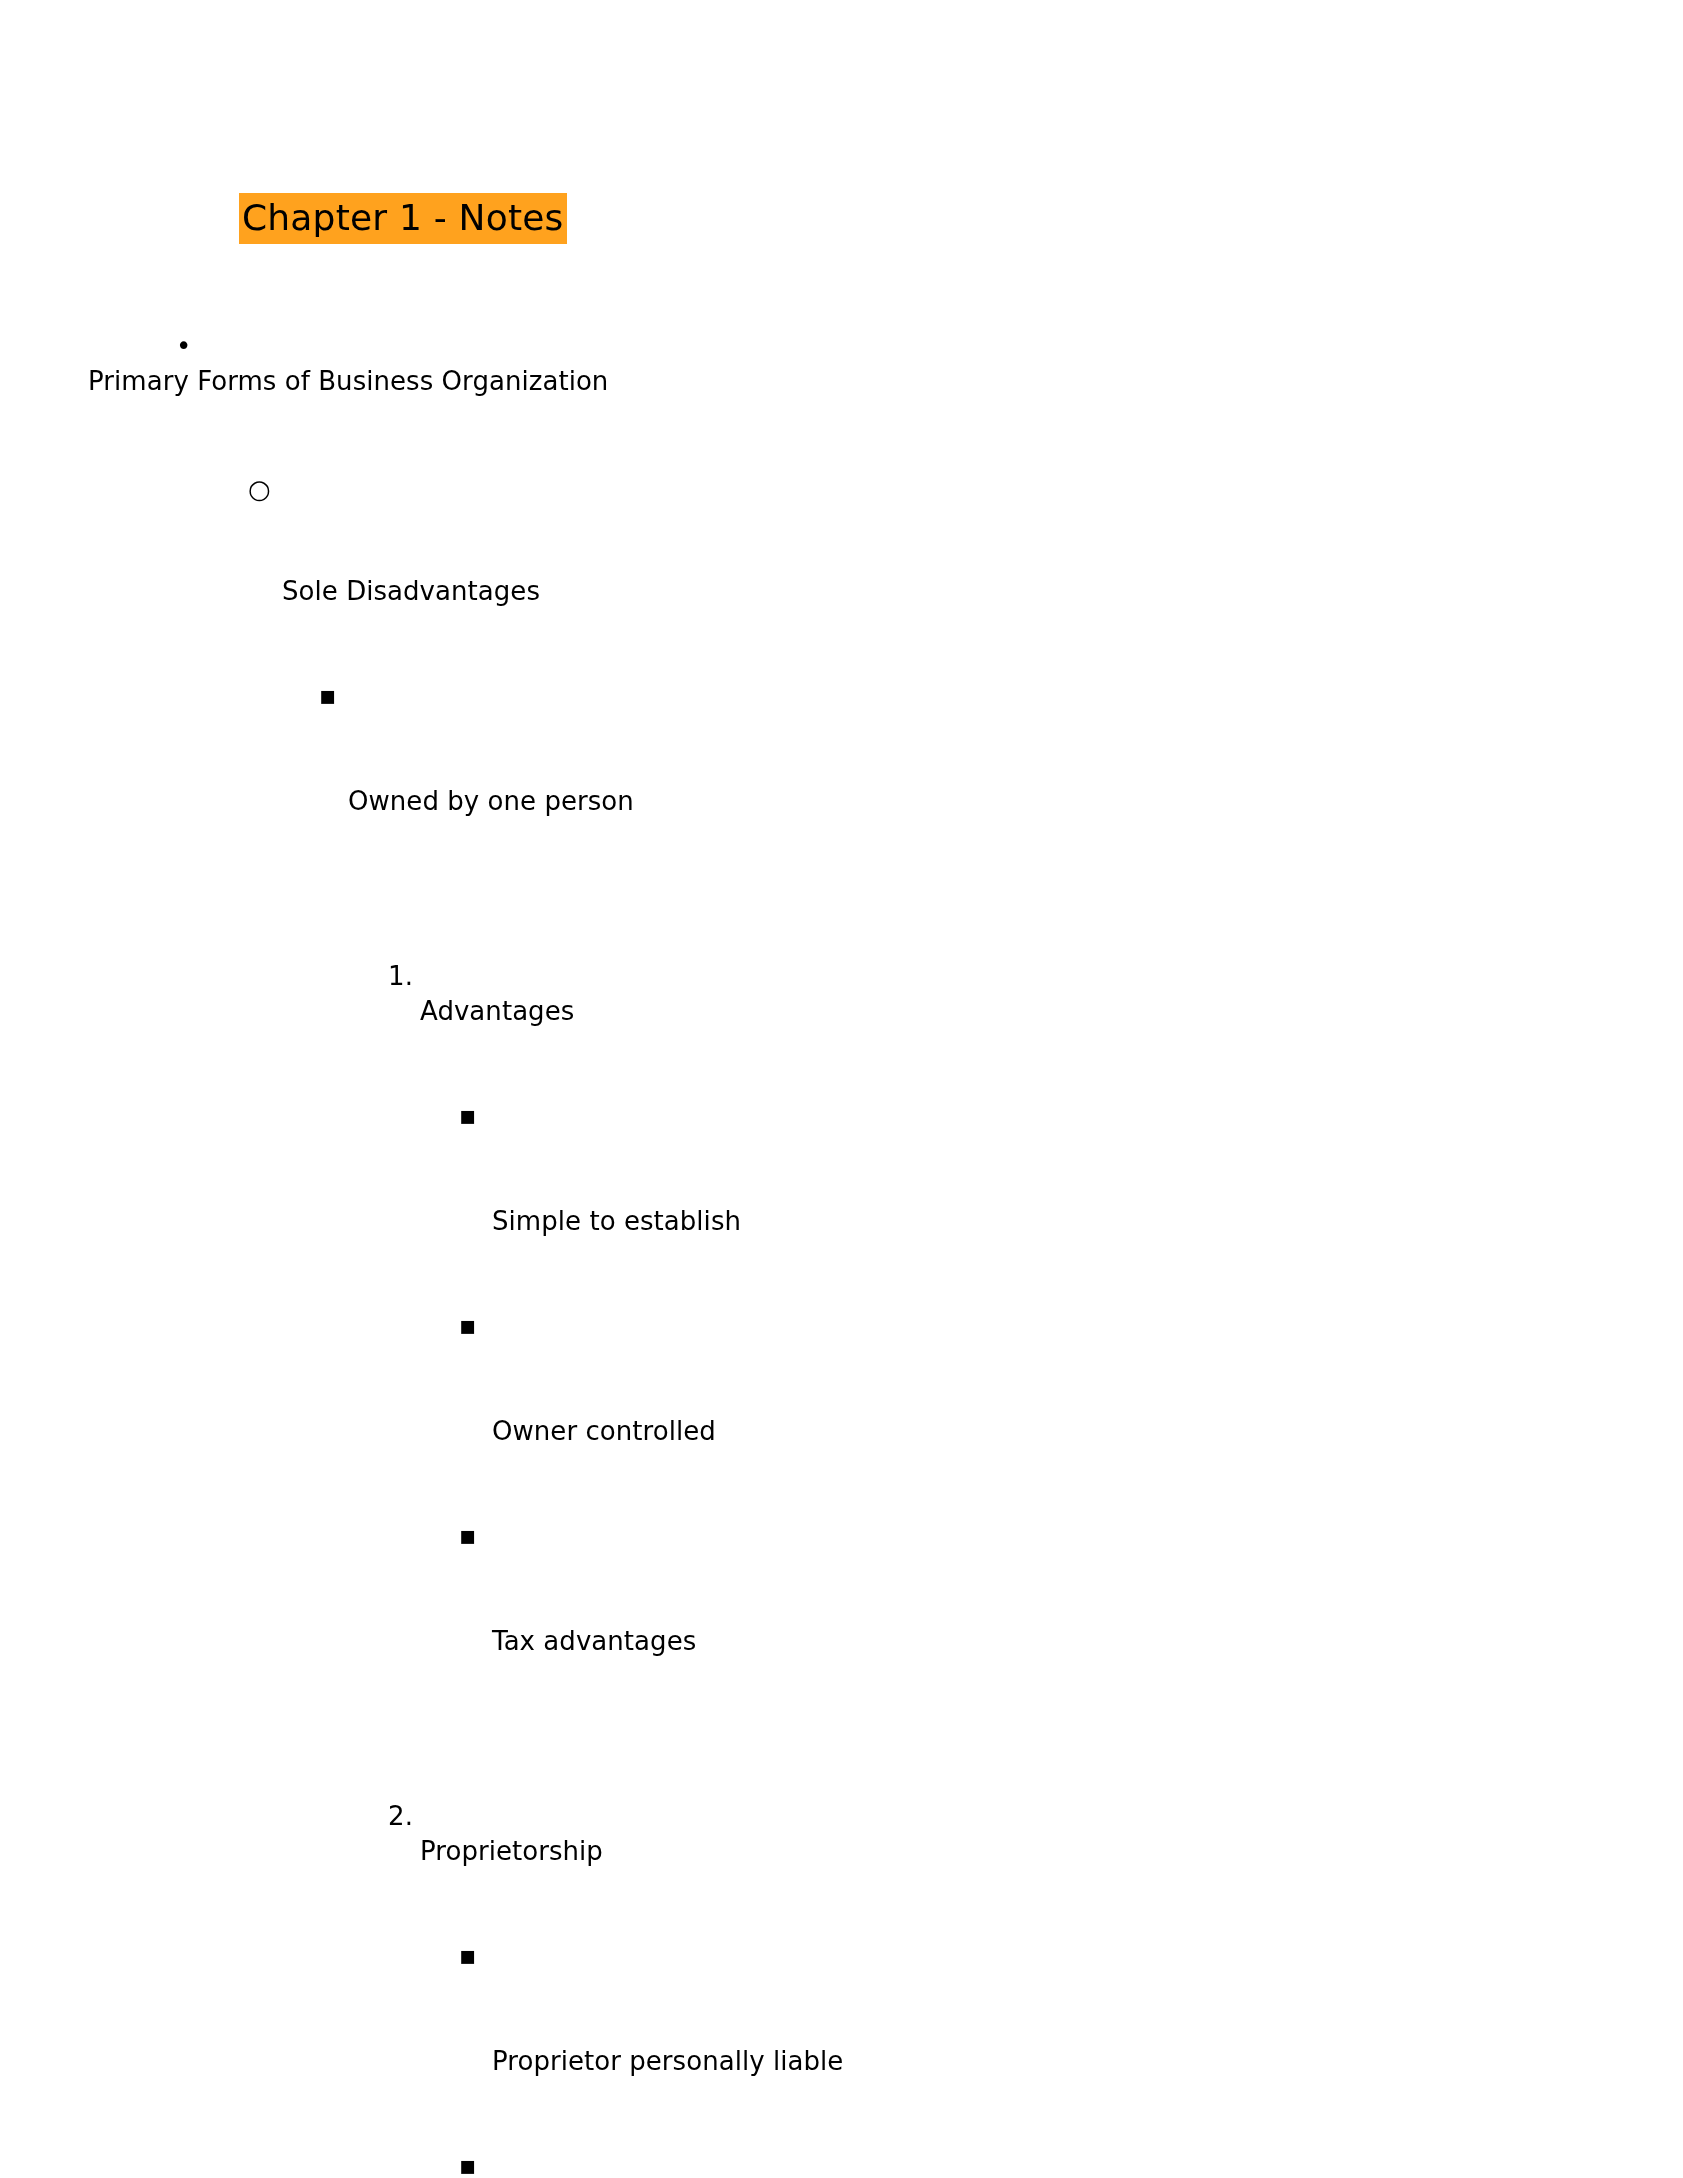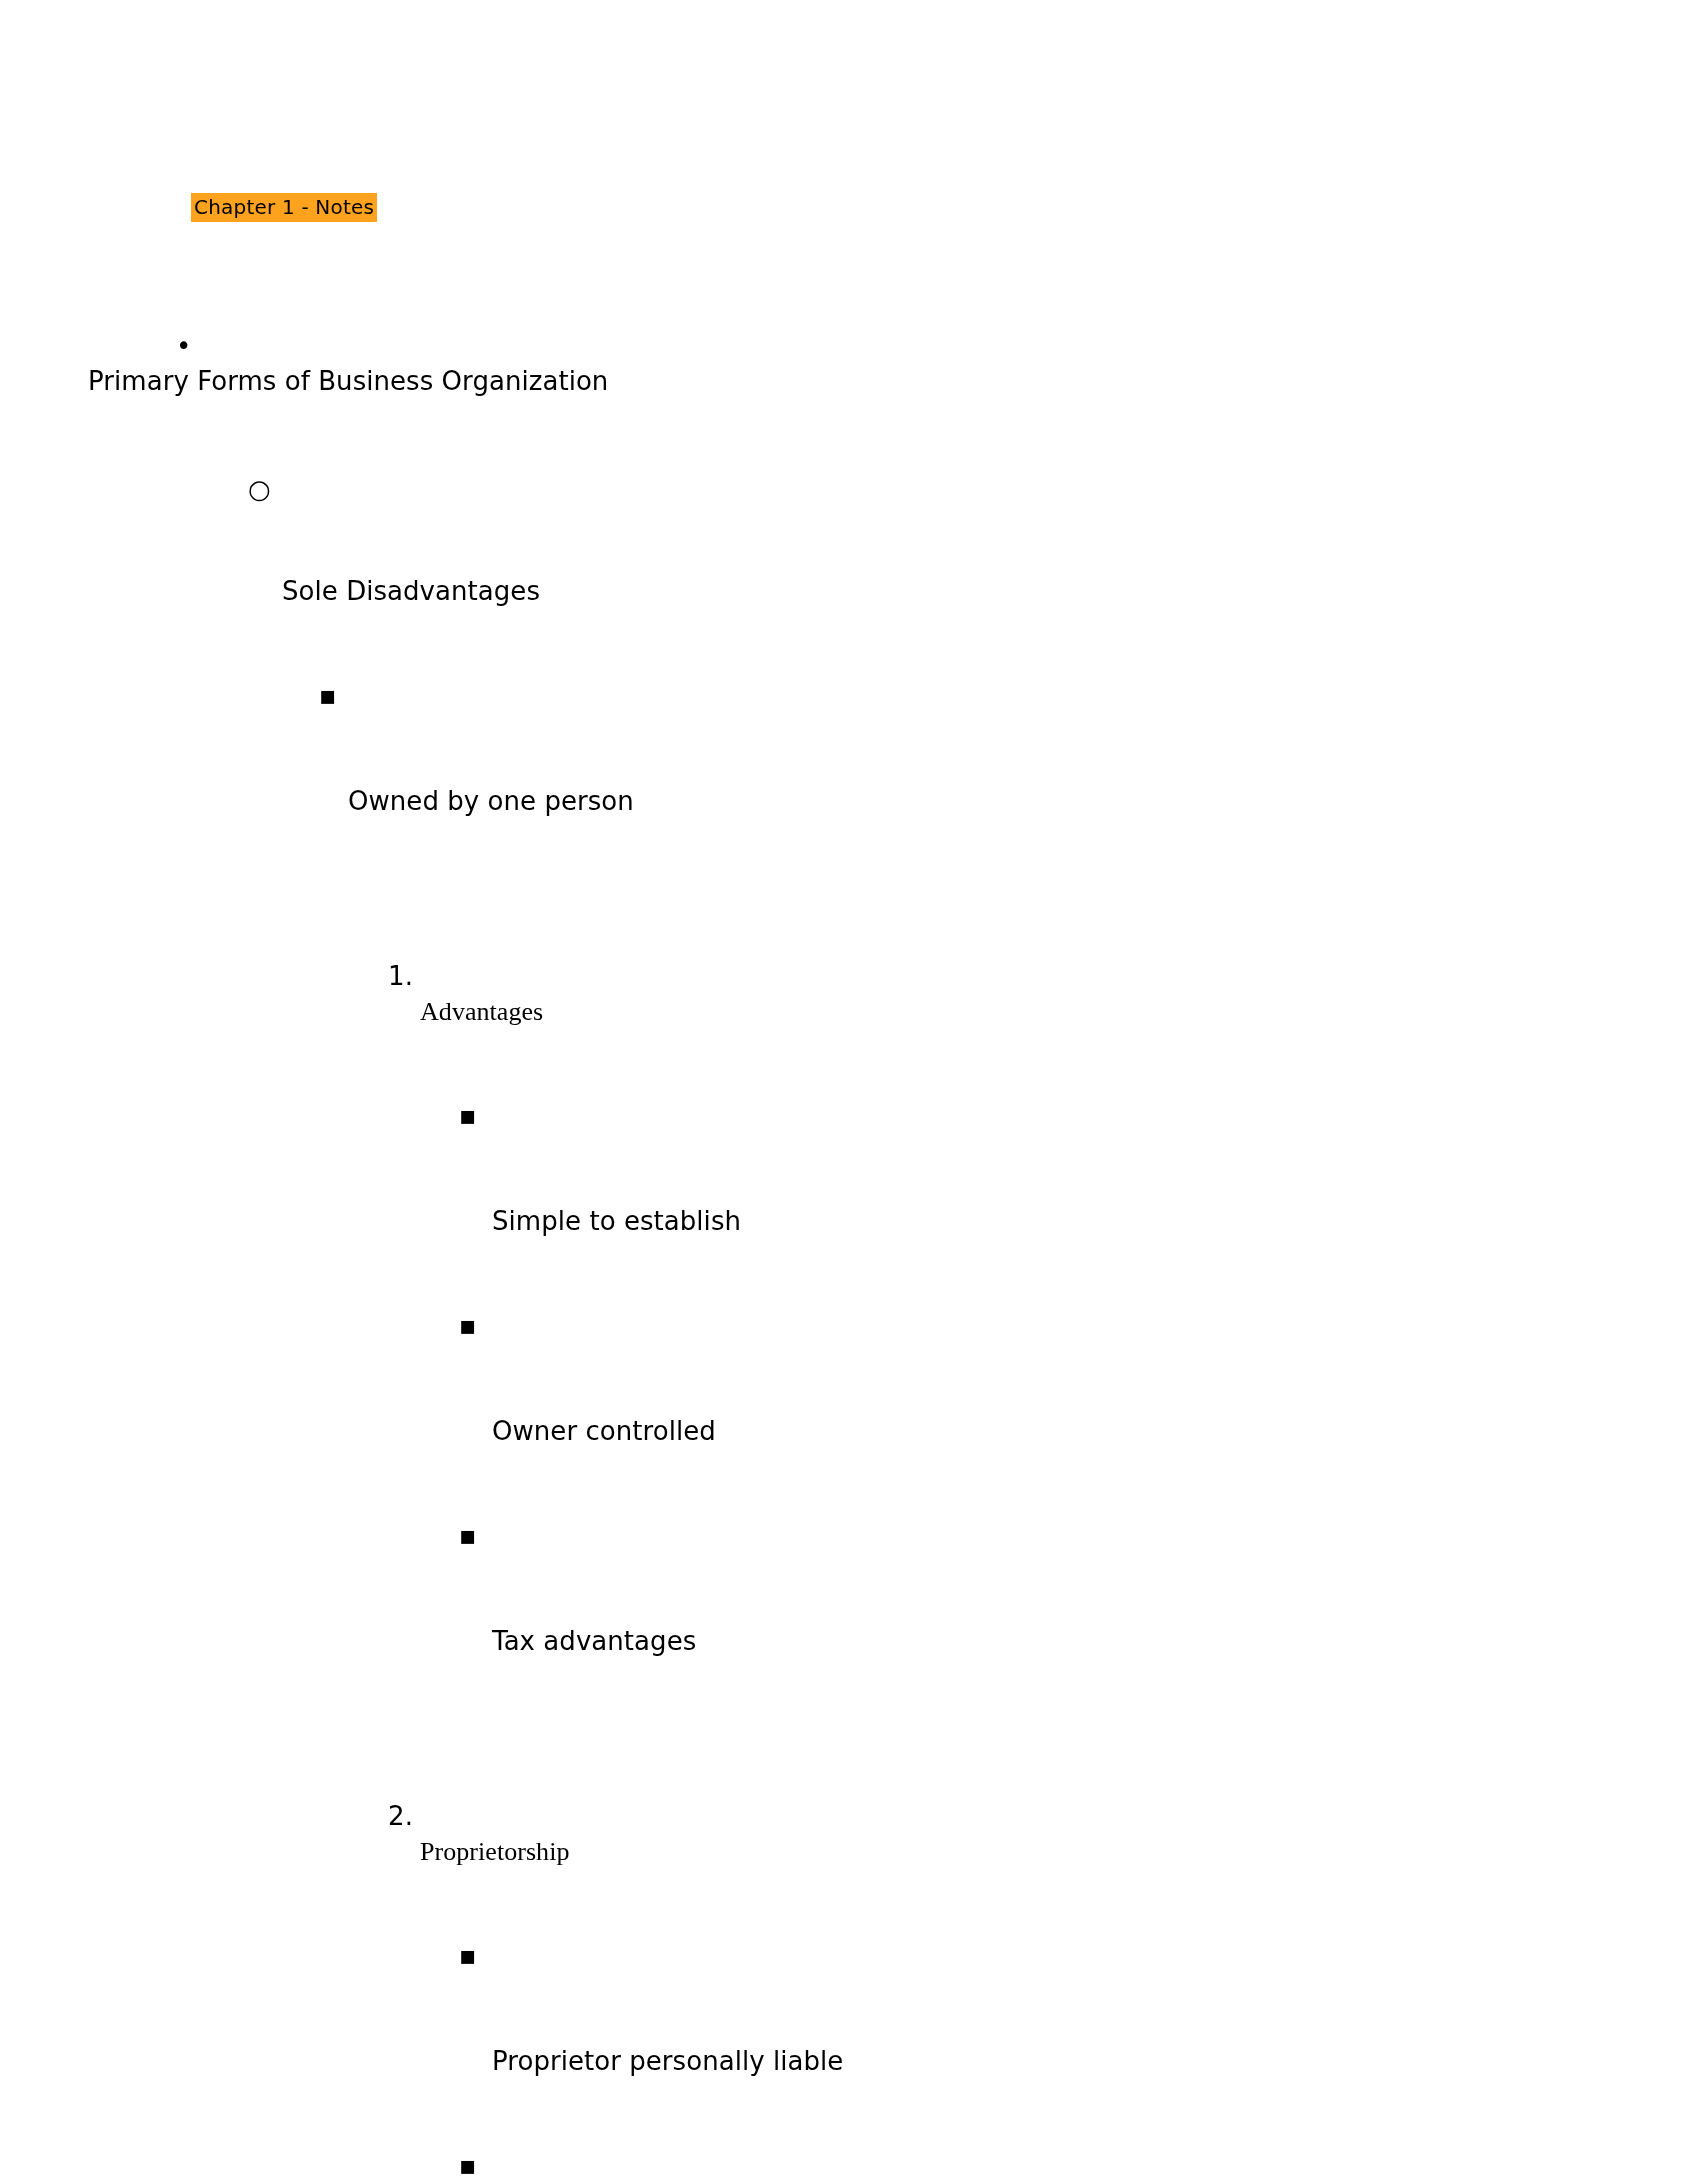--- a/index.html
+++ b/index.html
@@ -25,27 +25,28 @@
   }
 
   
   .doc-title-wrap {
     position: absolute;
     left: 191px;
     top: 193px;
   }
   .doc-title {
     display: inline-block;
-    font-size: 20px;
+    font-size: 36px;
     line-height: 1.32;
     letter-spacing: 0.2px;
     padding: 1px 3px 2px 3px;
     background: #FFA21E;
     color: #000;
     white-space: nowrap;
+    margin-left: 48px;
   }
 
   
   .outline {
     position: absolute;
     left: 0;
     top: 259px;
     width: 1683px;
   }
 
@@ -75,21 +76,21 @@
   .lvl1 > .marker { left: 176px; }
   .lvl1 > .txt    { margin-left: 88px; }
 
   .lvl2 > .marker { left: 248px; }
   .lvl2 > .txt    { margin-left: 282px; }
 
   .lvl3 > .marker { left: 319px; }
   .lvl3 > .txt    { margin-left: 348px; }
 
   .lvl4 > .marker { left: 388px; }
-  .lvl4 > .txt    { margin-left: 420px; font-family: Liberation Serif, serif; }
+  .lvl4 > .txt    { margin-left: 420px; }
 
   .lvl5 > .marker { left: 459px; }
   .lvl5 > .txt    { margin-left: 492px; }
 
   
   .bullet-disc {
     font-size: 26px;
     line-height: 35px;
   }
   .bullet-circle {

